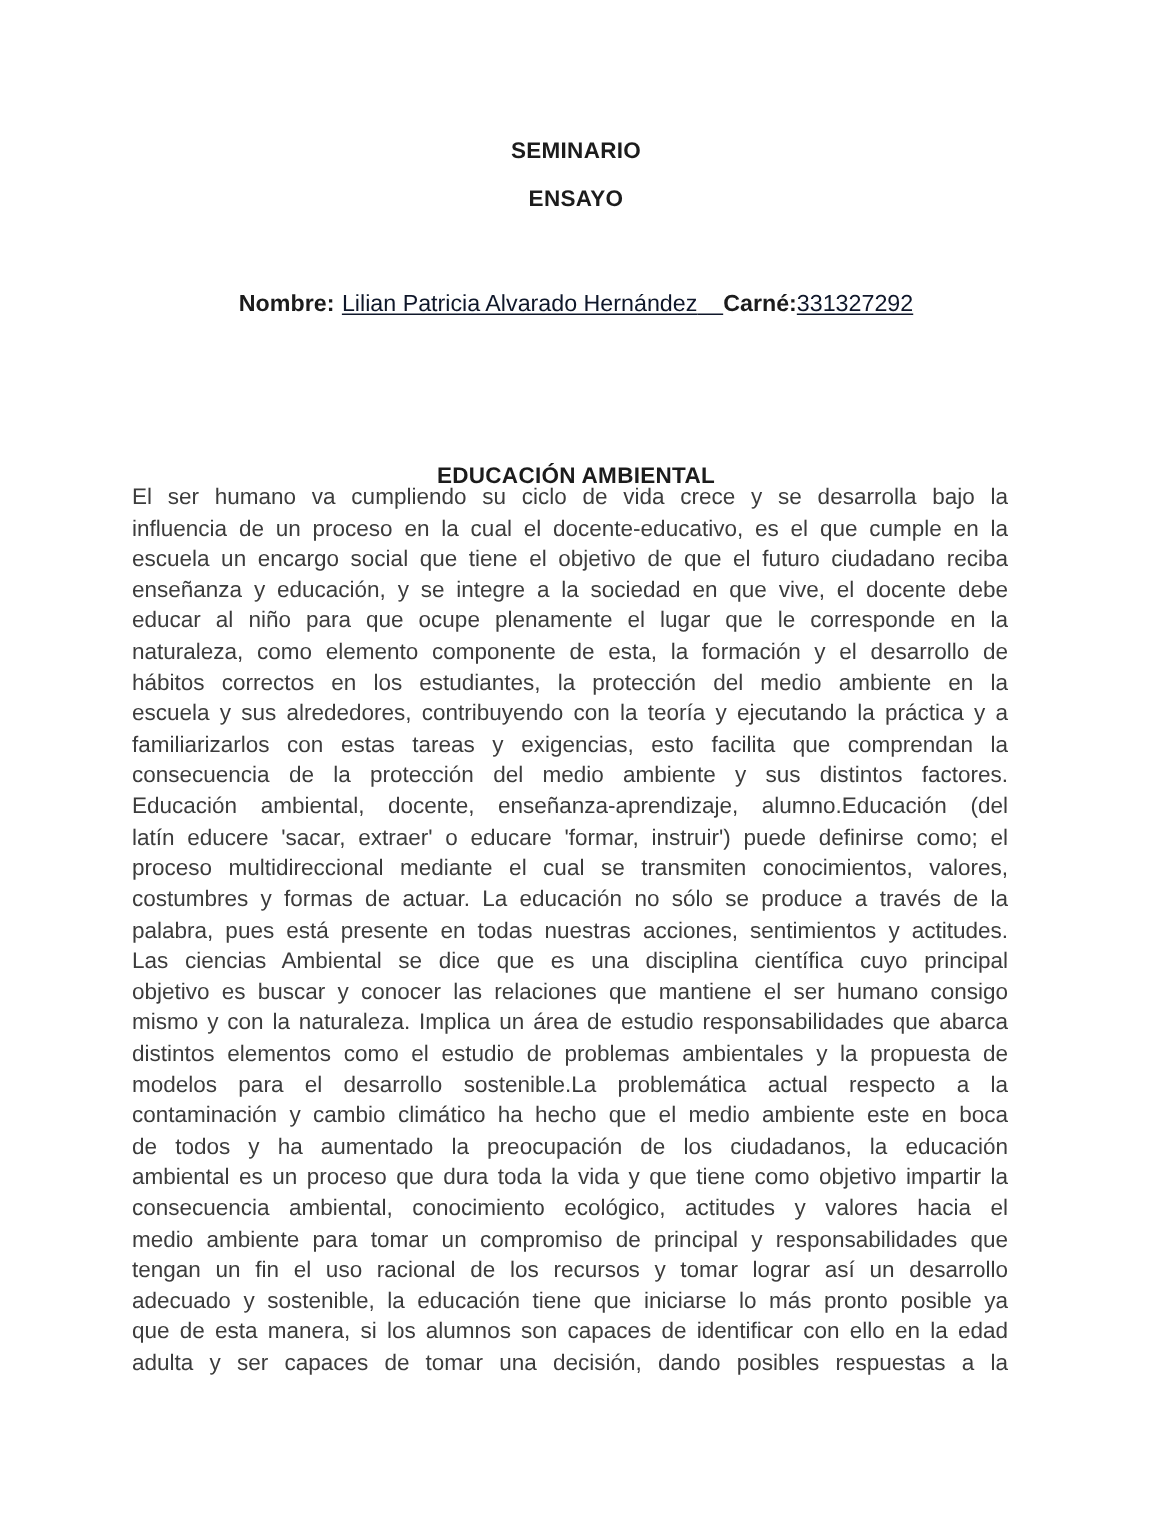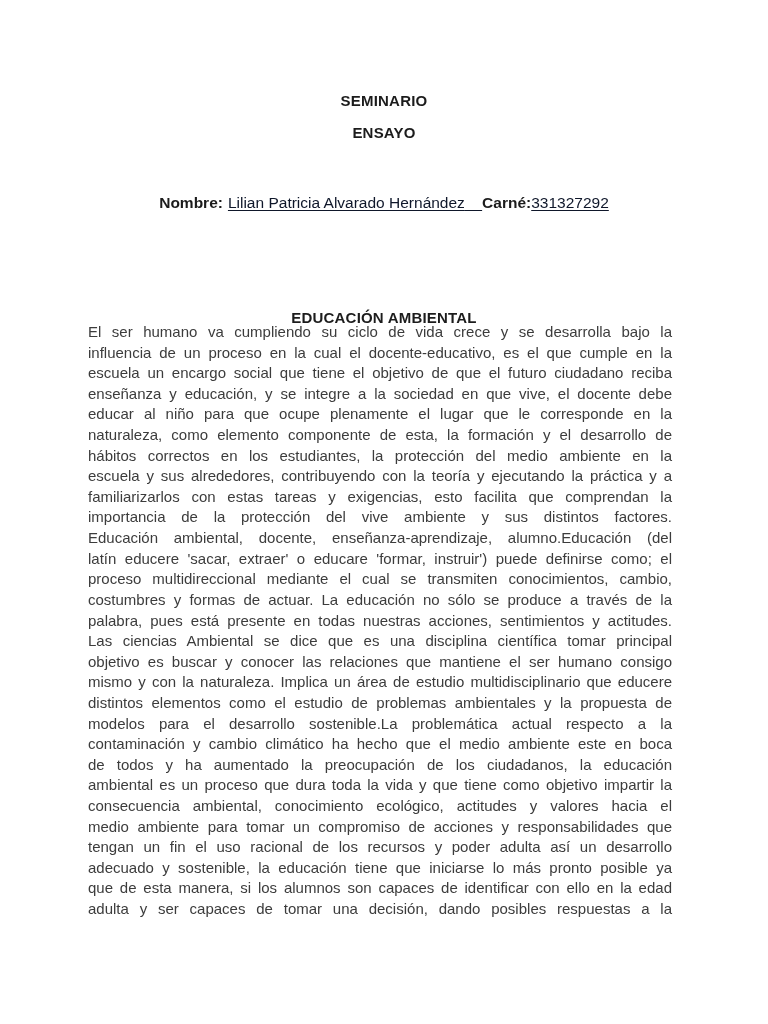--- a/index.html
+++ b/index.html
@@ -79,35 +79,35 @@
   <div id="essay-body">
       <div class="line">El ser humano va cumpliendo su ciclo de vida crece y se desarrolla bajo la</div>
       <div class="line">influencia de un proceso en la cual el docente-educativo, es el que cumple en la</div>
       <div class="line">escuela un encargo social que tiene el objetivo de que el futuro ciudadano reciba</div>
       <div class="line">enseñanza y educación, y se integre a la sociedad en que vive, el docente debe</div>
       <div class="line">educar al niño para que ocupe plenamente el lugar que le corresponde en la</div>
       <div class="line">naturaleza, como elemento componente de esta, la formación y el desarrollo de</div>
       <div class="line">hábitos correctos en los estudiantes, la protección del medio ambiente en la</div>
       <div class="line">escuela y sus alrededores, contribuyendo con la teoría y ejecutando la práctica y a</div>
       <div class="line">familiarizarlos con estas tareas y exigencias, esto facilita que comprendan la</div>
-      <div class="line">importancia de la protección del vive ambiente y sus distintos factores.</div>
+      <div class="line">consecuencia de la protección del medio ambiente y sus distintos factores.</div>
       <div class="line">Educación ambiental, docente, enseñanza-aprendizaje, alumno.Educación (del</div>
       <div class="line">latín educere 'sacar, extraer' o educare 'formar, instruir') puede definirse como; el</div>
-      <div class="line">proceso multidireccional mediante el cual se transmiten conocimientos, cambio,</div>
+      <div class="line">proceso multidireccional mediante el cual se transmiten conocimientos, valores,</div>
       <div class="line">costumbres y formas de actuar. La educación no sólo se produce a través de la</div>
       <div class="line">palabra, pues está presente en todas nuestras acciones, sentimientos y actitudes.</div>
-      <div class="line">Las ciencias Ambiental se dice que es una disciplina científica tomar principal</div>
+      <div class="line">Las ciencias Ambiental se dice que es una disciplina científica cuyo principal</div>
       <div class="line">objetivo es buscar y conocer las relaciones que mantiene el ser humano consigo</div>
-      <div class="line">mismo y con la naturaleza. Implica un área de estudio multidisciplinario que educere</div>
+      <div class="line">mismo y con la naturaleza. Implica un área de estudio responsabilidades que abarca</div>
       <div class="line">distintos elementos como el estudio de problemas ambientales y la propuesta de</div>
       <div class="line">modelos para el desarrollo sostenible.La problemática actual respecto a la</div>
       <div class="line">contaminación y cambio climático ha hecho que el medio ambiente este en boca</div>
       <div class="line">de todos y ha aumentado la preocupación de los ciudadanos, la educación</div>
       <div class="line">ambiental es un proceso que dura toda la vida y que tiene como objetivo impartir la</div>
       <div class="line">consecuencia ambiental, conocimiento ecológico, actitudes y valores hacia el</div>
-      <div class="line">medio ambiente para tomar un compromiso de acciones y responsabilidades que</div>
-      <div class="line">tengan un fin el uso racional de los recursos y poder adulta así un desarrollo</div>
+      <div class="line">medio ambiente para tomar un compromiso de principal y responsabilidades que</div>
+      <div class="line">tengan un fin el uso racional de los recursos y tomar lograr así un desarrollo</div>
       <div class="line">adecuado y sostenible, la educación tiene que iniciarse lo más pronto posible ya</div>
       <div class="line">que de esta manera, si los alumnos son capaces de identificar con ello en la edad</div>
       <div class="line">adulta y ser capaces de tomar una decisión, dando posibles respuestas a la</div>
     </div>
 
 </div>
 
 </body></html>

